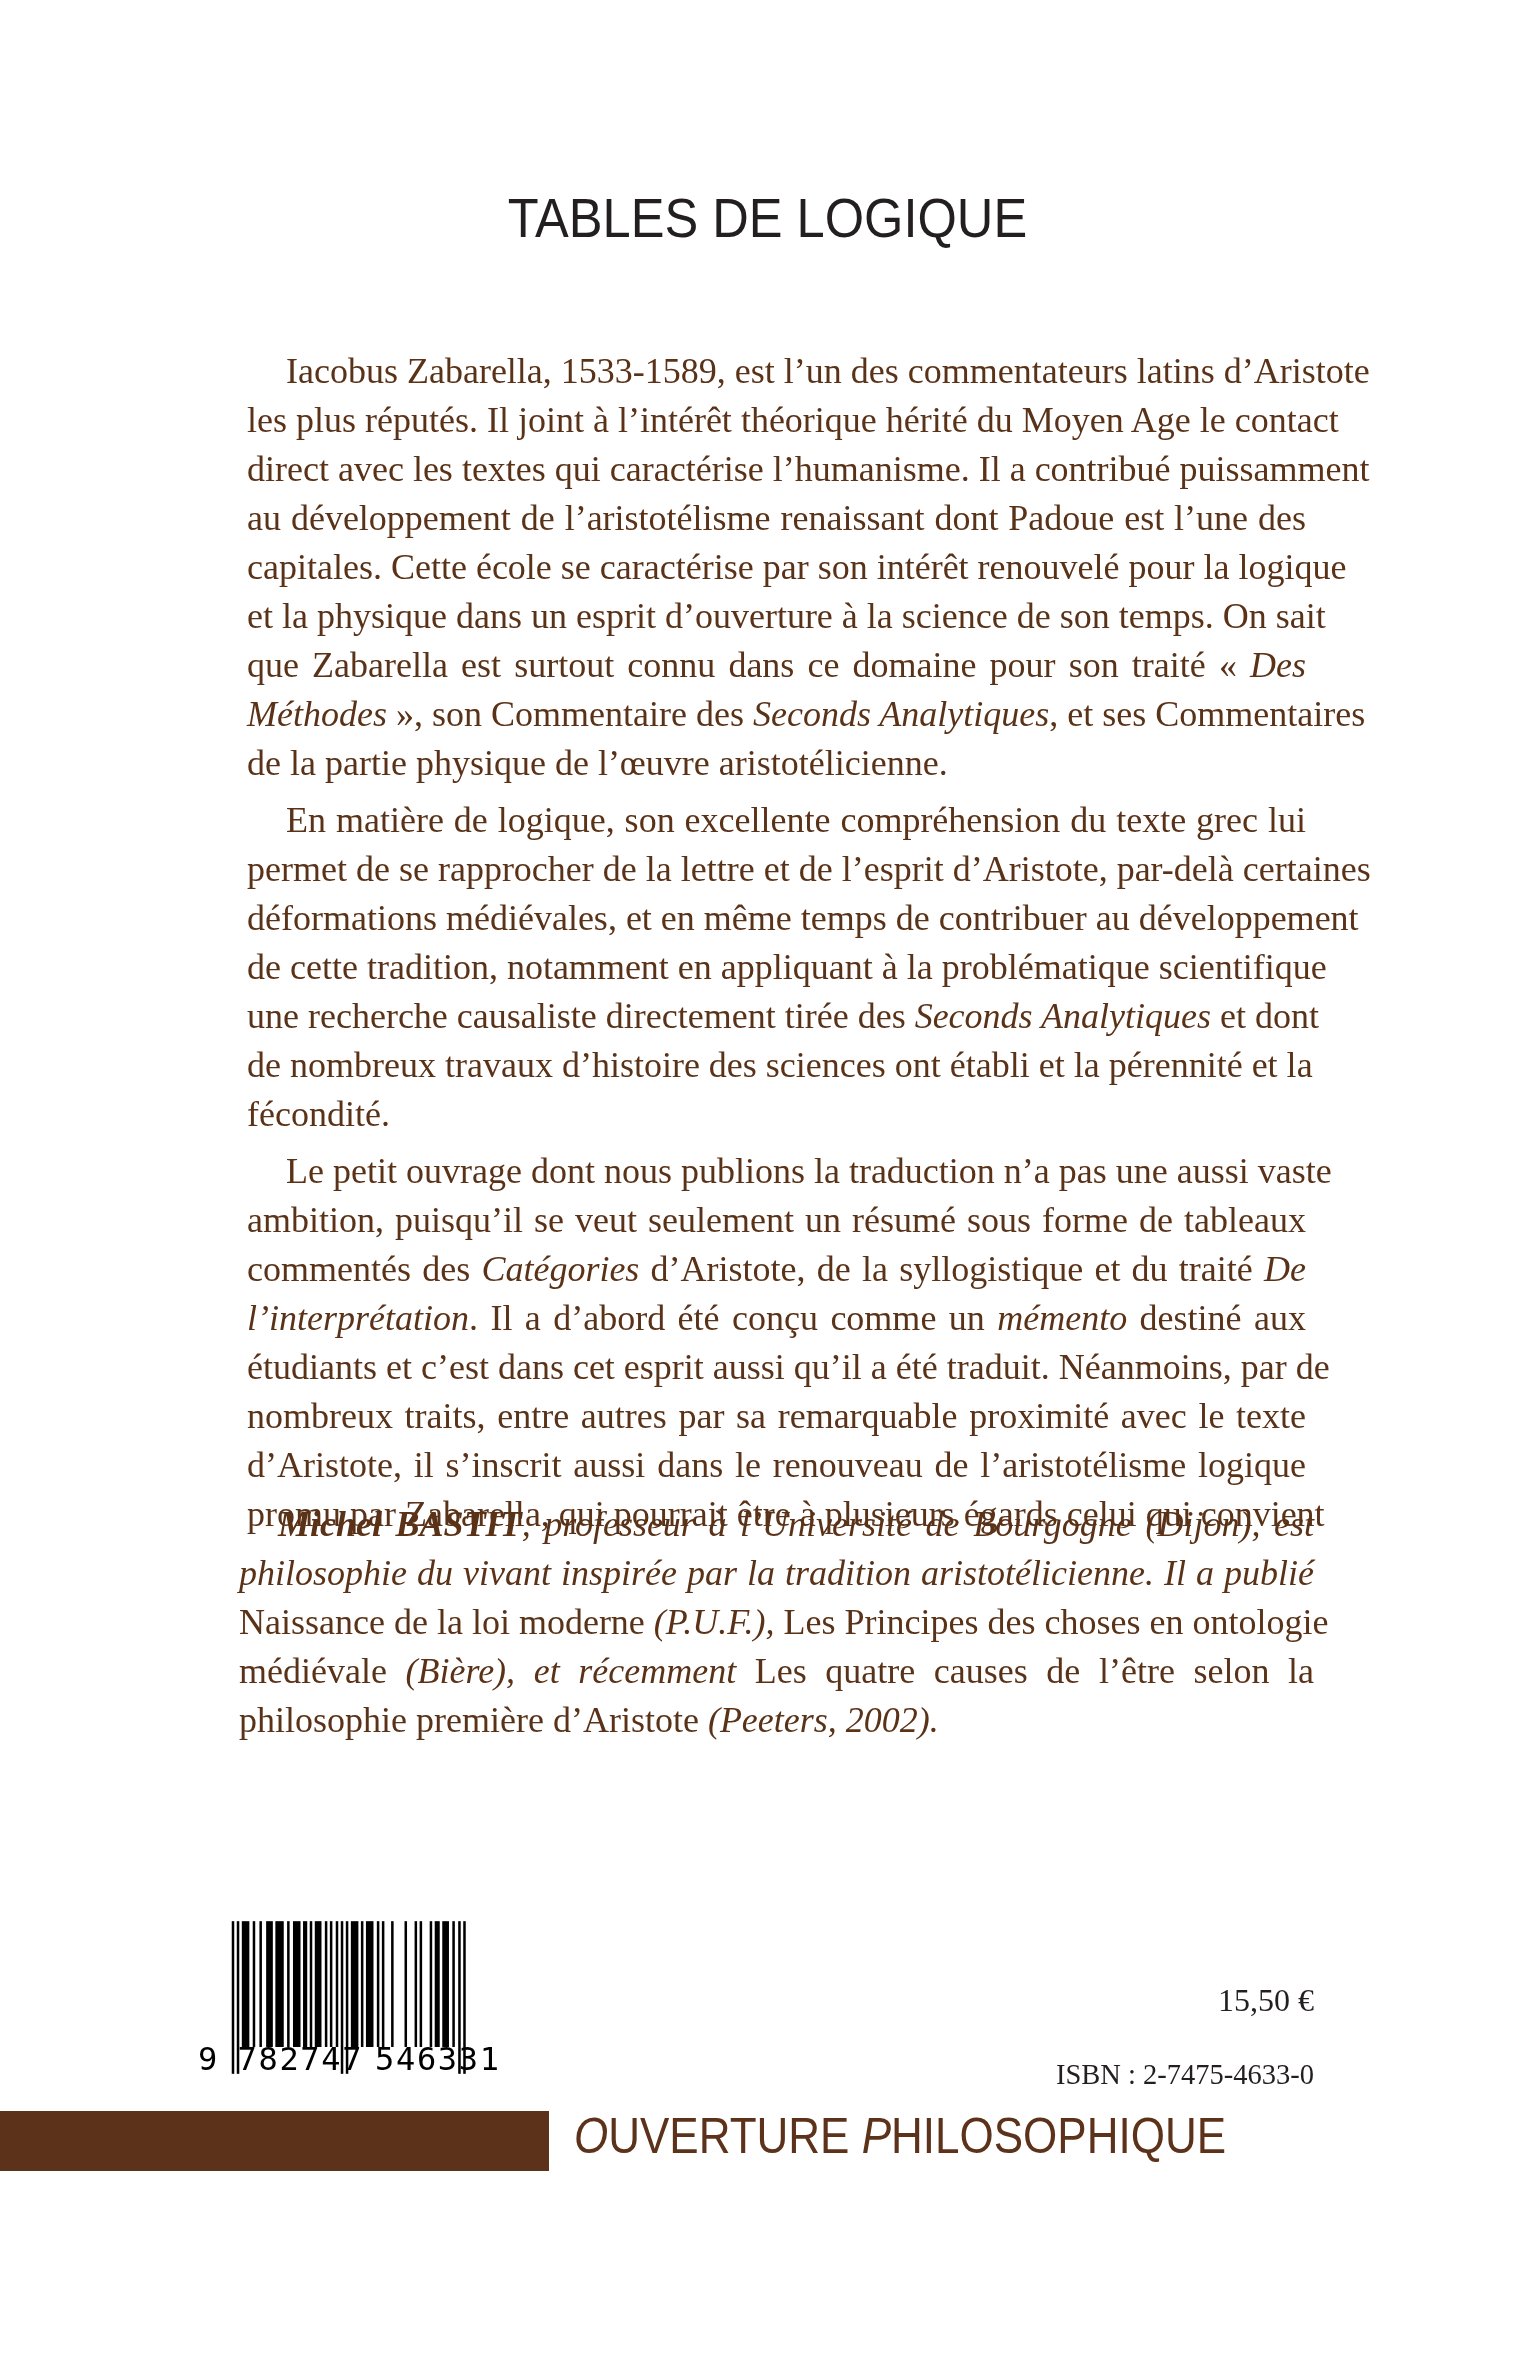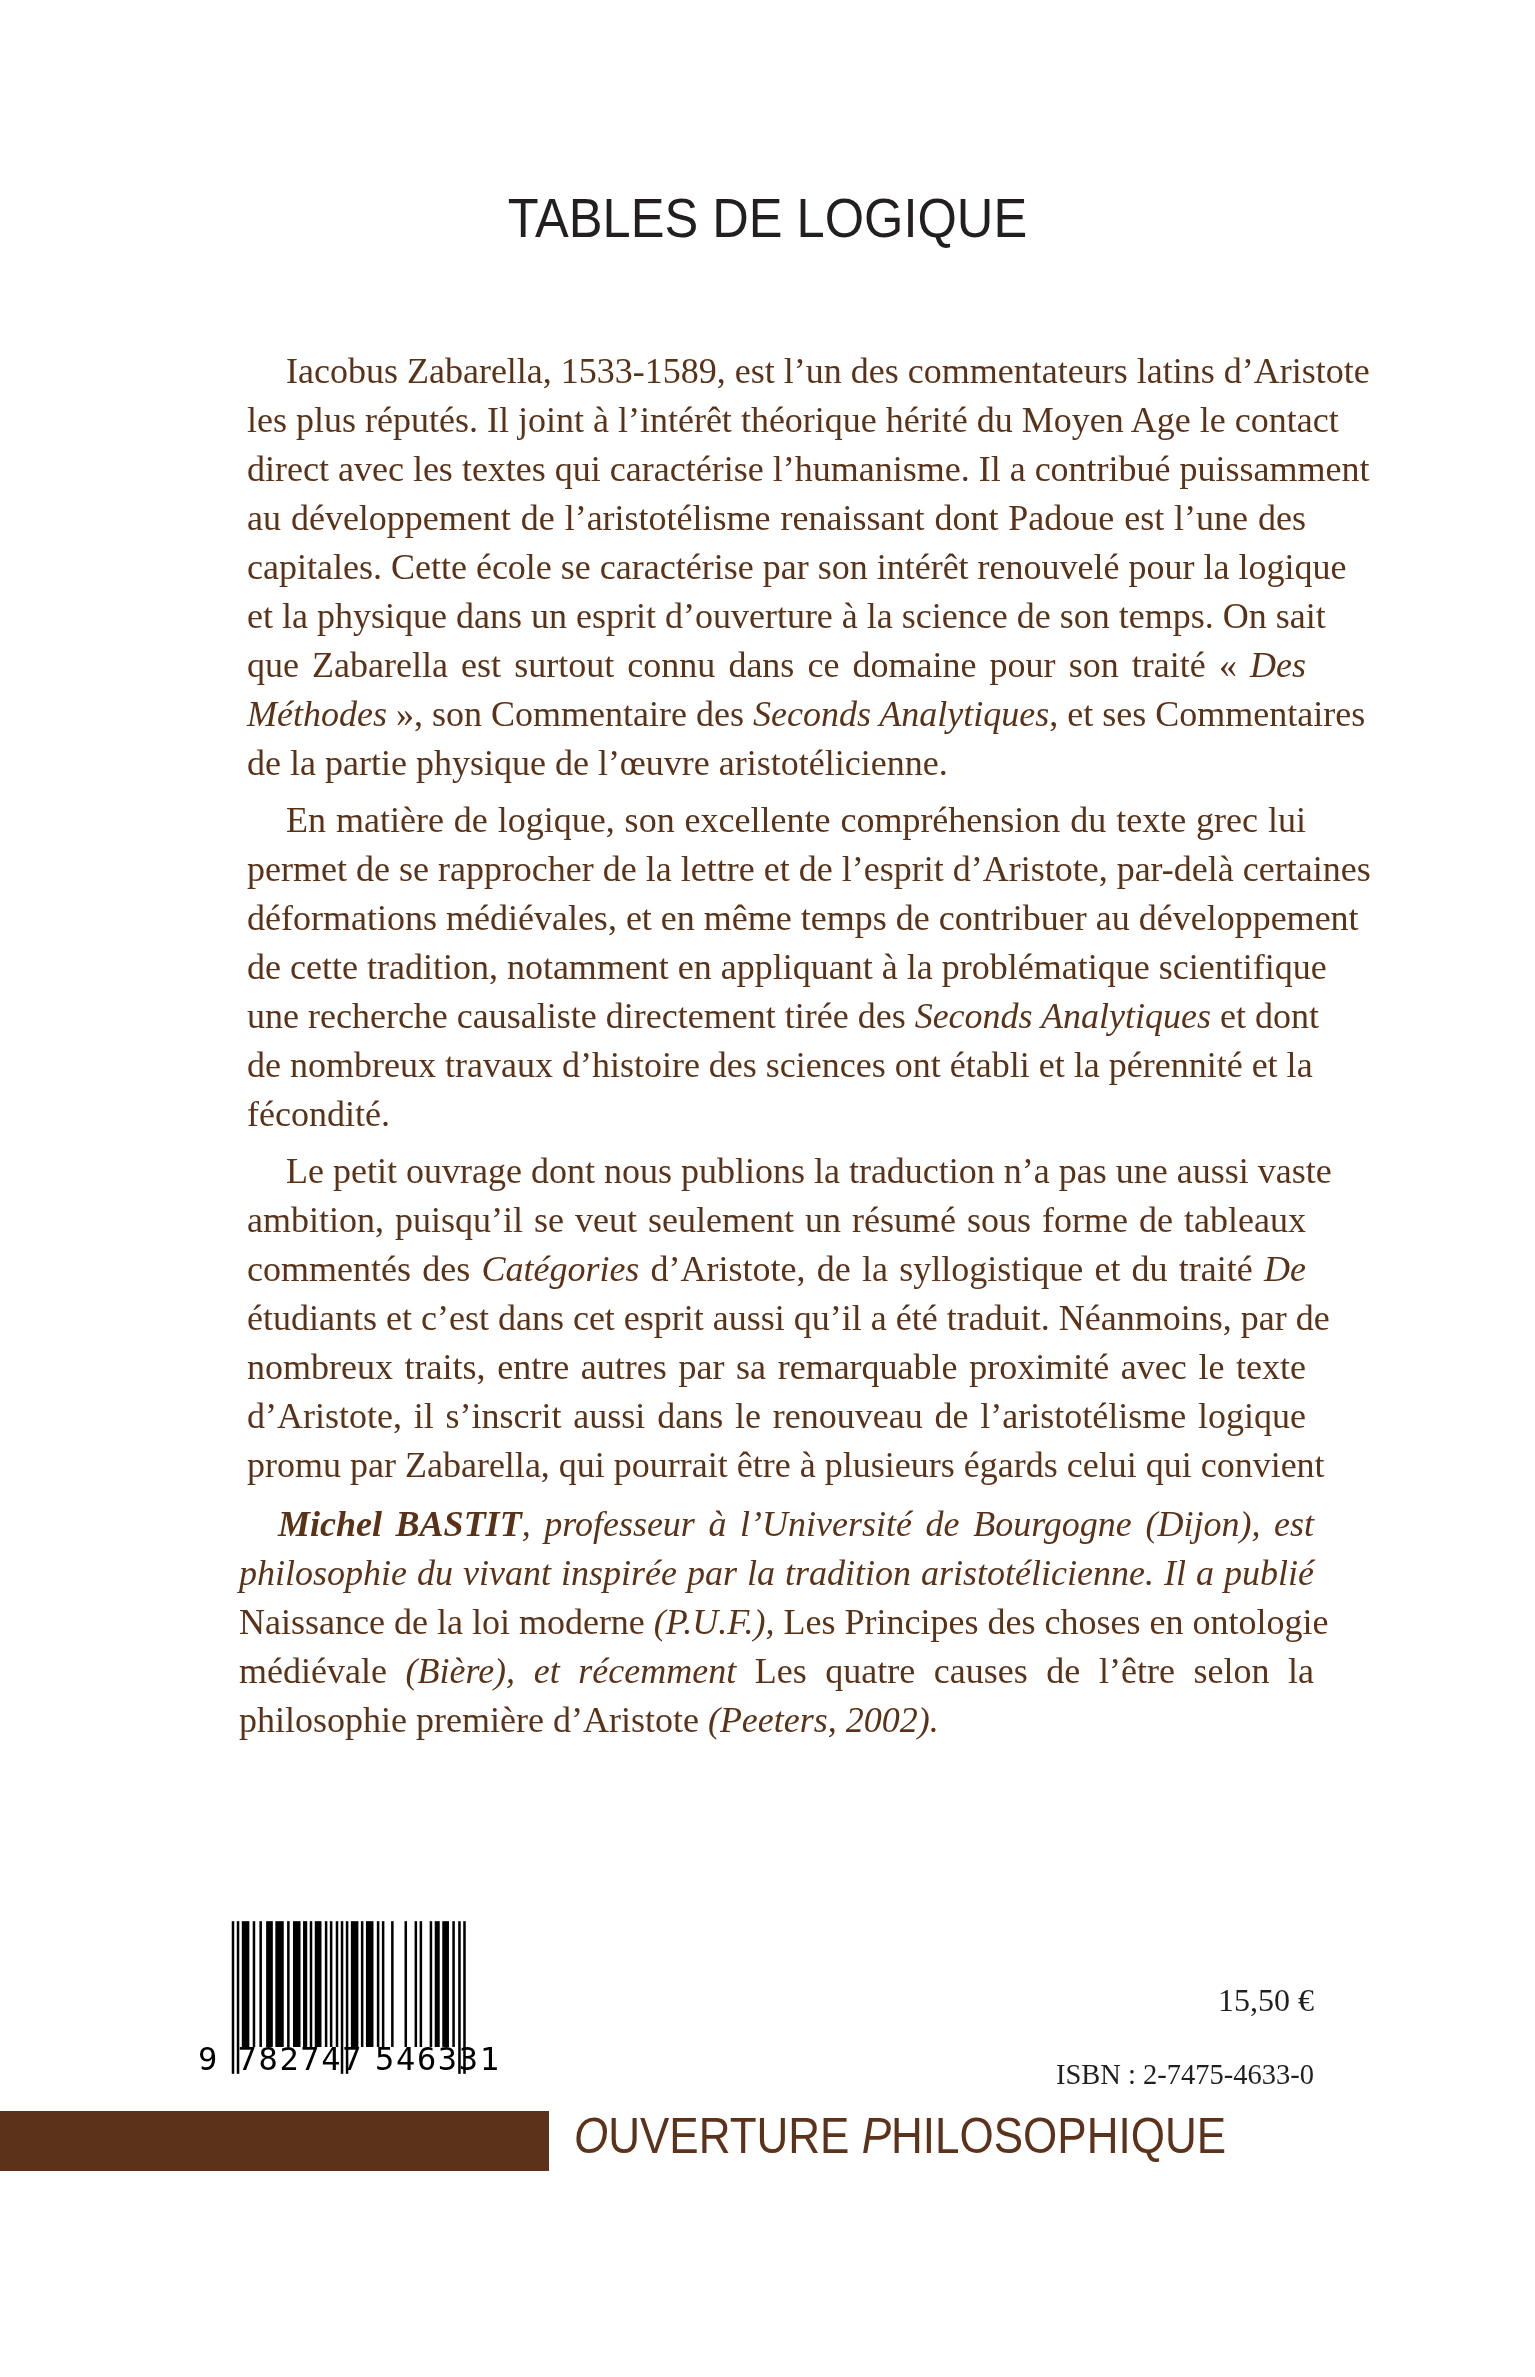--- a/index.html
+++ b/index.html
@@ -77,20 +77,21 @@
     <span class="line">déformations médiévales, et en même temps de contribuer au développement</span>
     <span class="line">de cette tradition, notamment en appliquant à la problématique scientifique</span>
     <span class="line"><span>une recherche causaliste directement tirée des </span><span class="it">Seconds Analytiques</span><span> et dont</span></span>
     <span class="line">de nombreux travaux d’histoire des sciences ont établi et la pérennité et la</span>
     <span class="line last">fécondité.</span>
   </p>
   <p>
     <span class="line indent-first">Le petit ouvrage dont nous publions la traduction n’a pas une aussi vaste</span>
     <span class="line">ambition, puisqu’il se veut seulement un résumé sous forme de tableaux</span>
     <span class="line"><span>commentés des </span><span class="it">Catégories</span><span> d’Aristote, de la syllogistique et du traité </span><span class="it">De</span></span>
+    <span class="line"><span class="it">l’interprétation</span><span>. Il a d’abord été conçu comme un </span><span class="it">mémento</span><span> destiné aux</span></span>
     <span class="line">étudiants et c’est dans cet esprit aussi qu’il a été traduit. Néanmoins, par de</span>
     <span class="line">nombreux traits, entre autres par sa remarquable proximité avec le texte</span>
     <span class="line">d’Aristote, il s’inscrit aussi dans le renouveau de l’aristotélisme logique</span>
     <span class="line">promu par Zabarella, qui pourrait être à plusieurs égards celui qui convient</span>
   </p>
 </div>
 
 <div class="author">
   <span class="line indent-first"><span class="it bd">Michel BASTIT</span><span class="it">, professeur à l’Université de Bourgogne (Dijon), est</span></span>
   <span class="line"><span class="it">philosophie du vivant inspirée par la tradition aristotélicienne. </span><span class="it">Il a publié</span></span>

